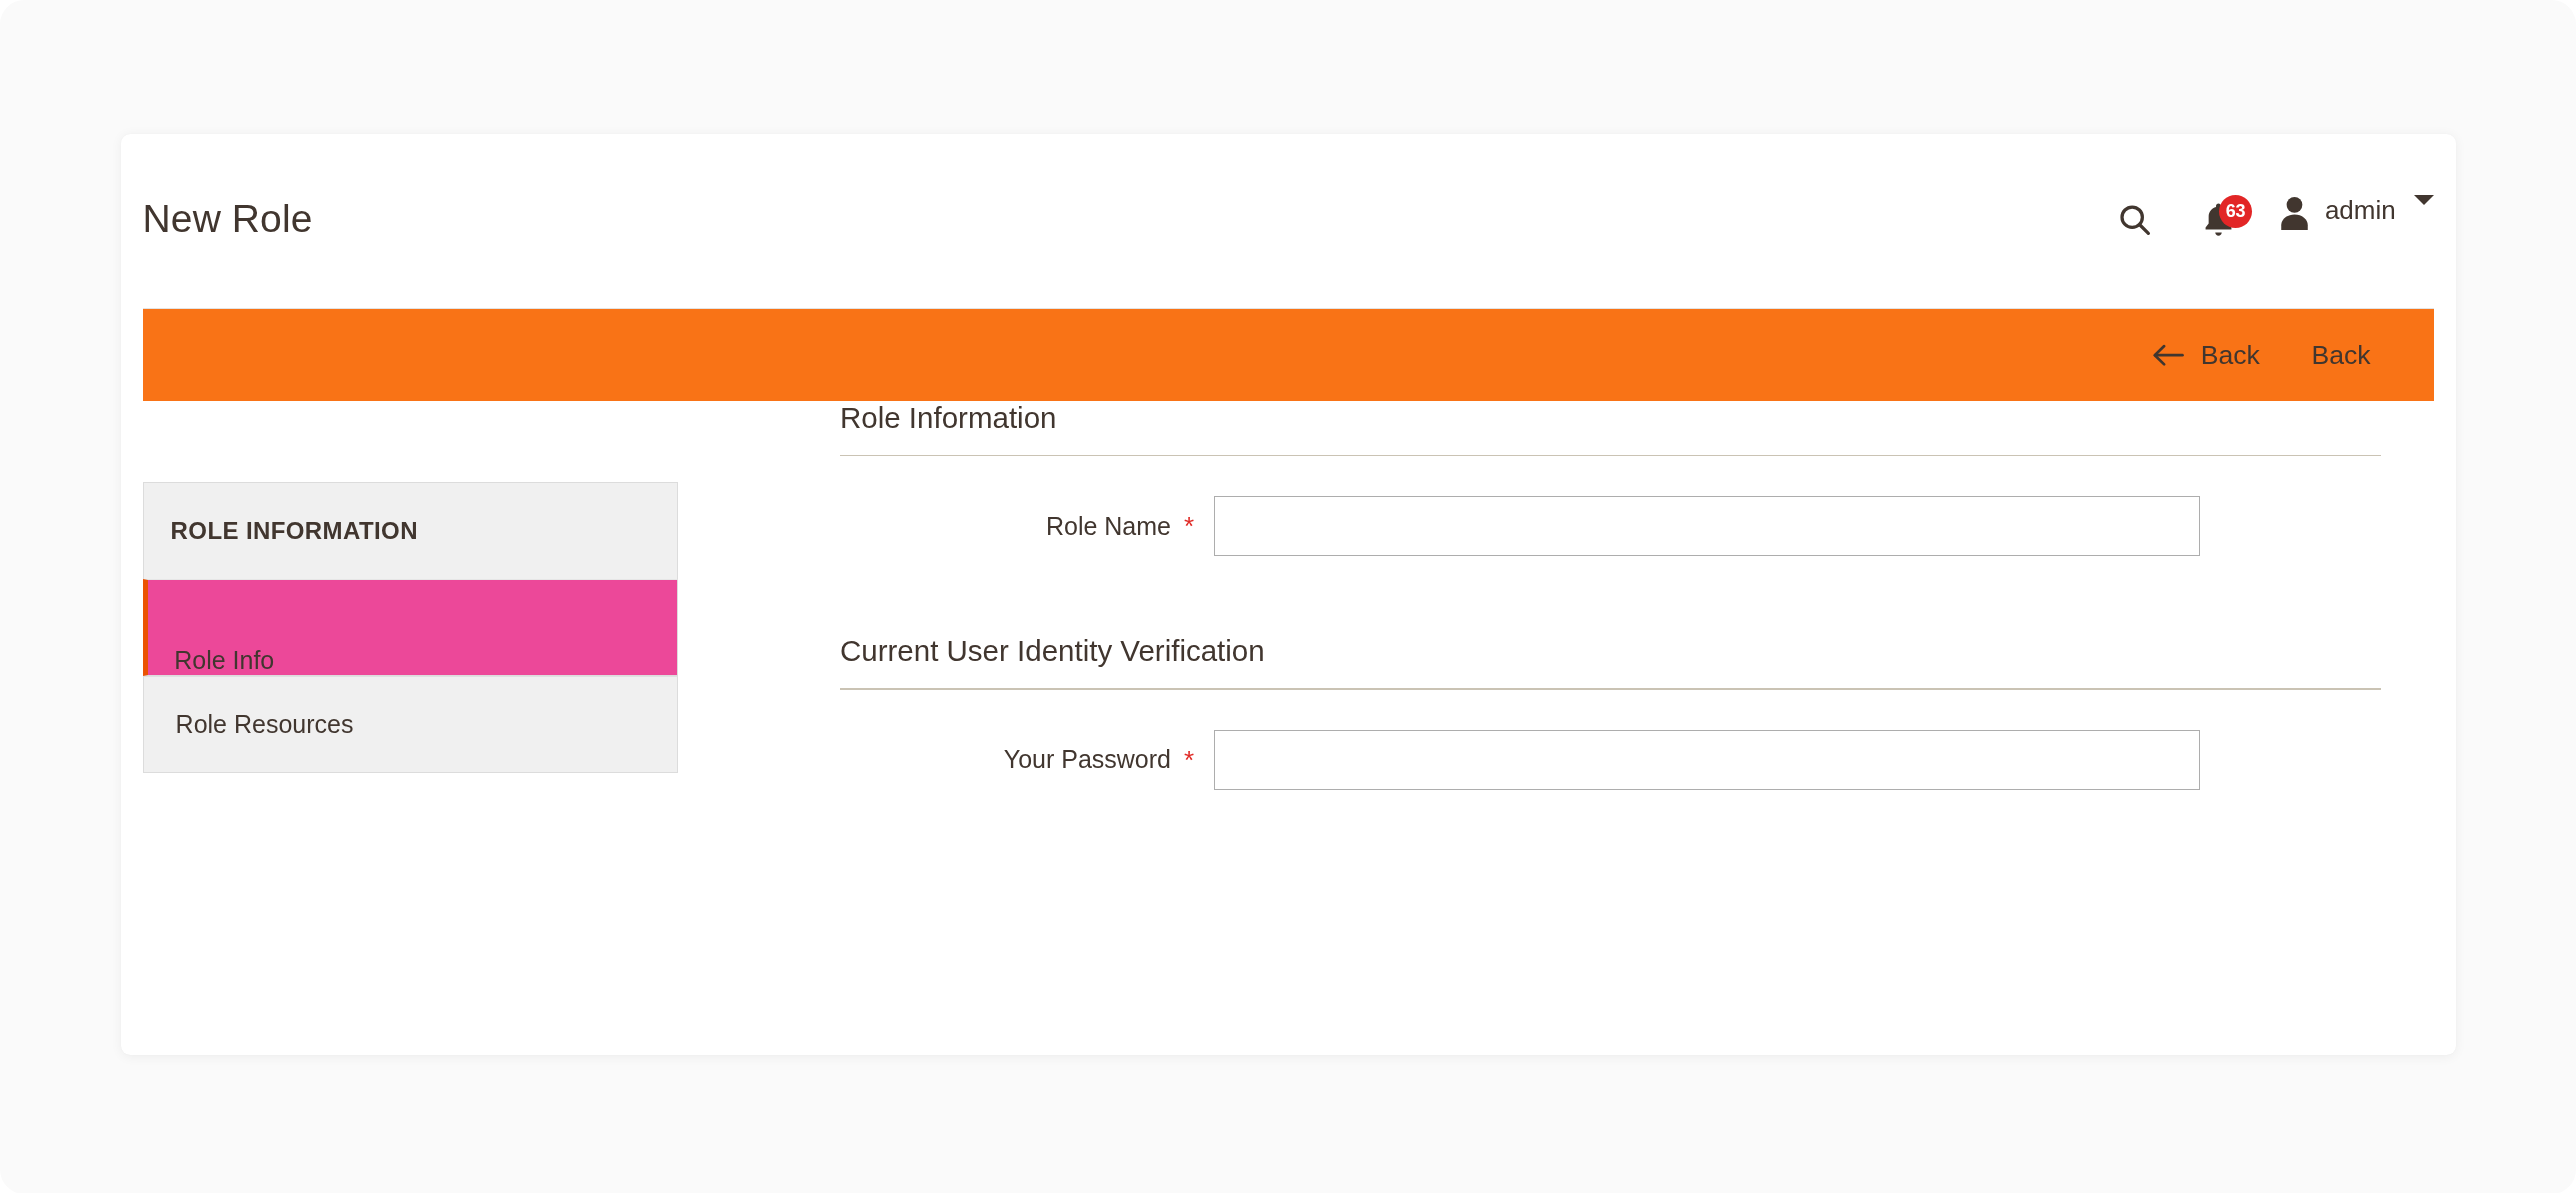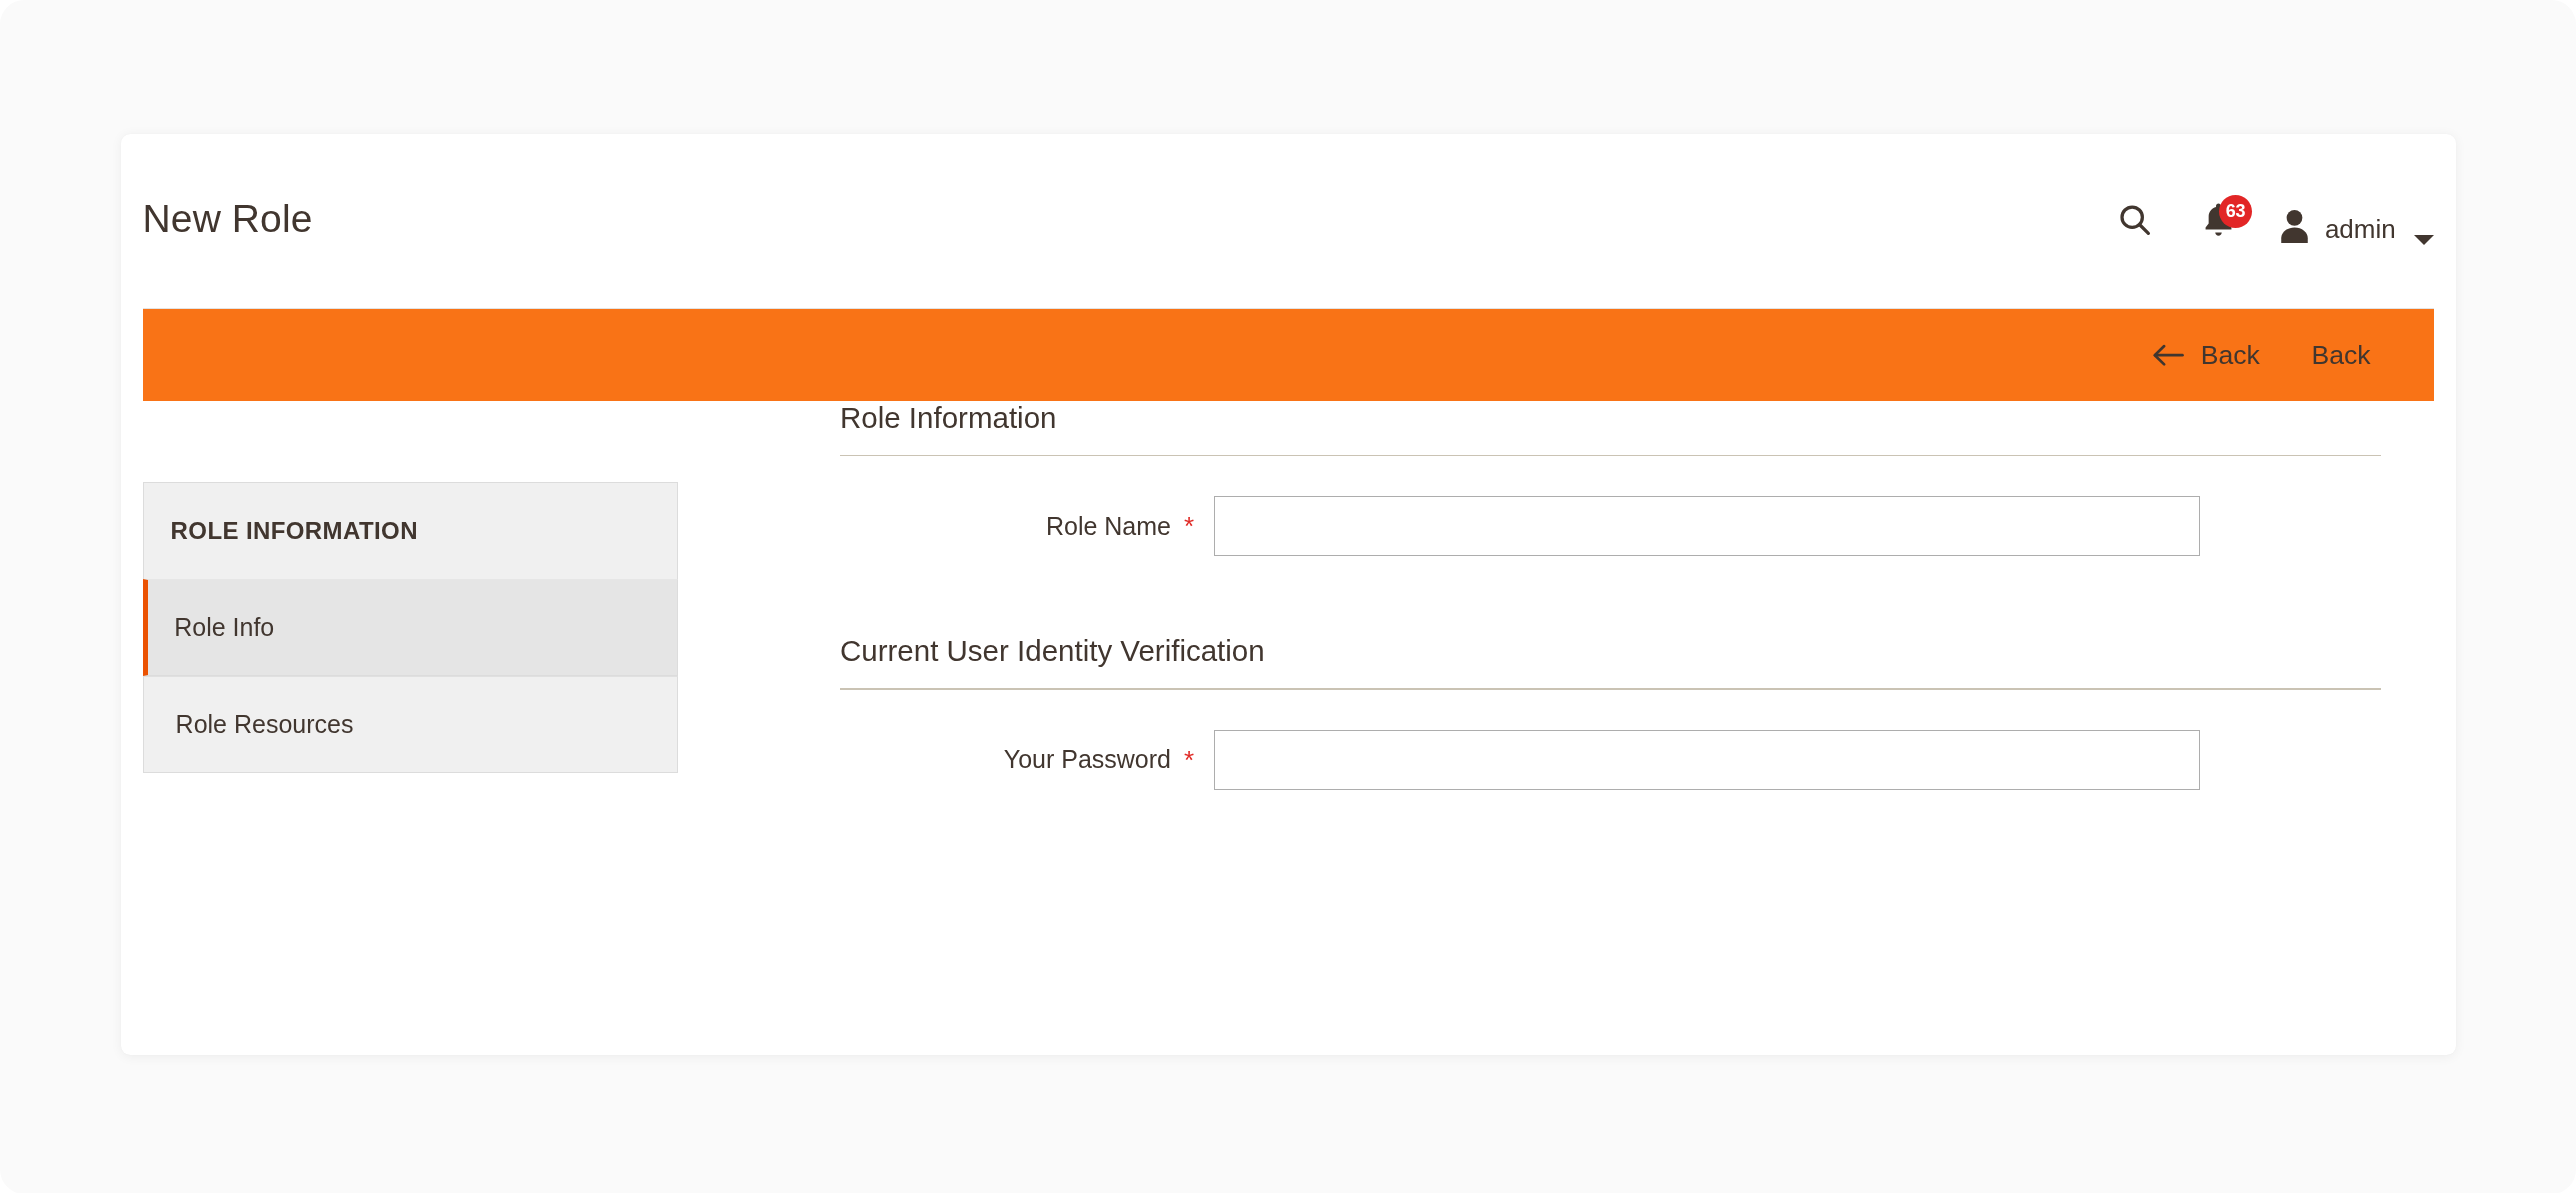--- a/index.html
+++ b/index.html
@@ -91,21 +91,21 @@
     color: #ffffff;
     font-size: 18px;
     font-weight: 700;
     line-height: 33px;
     text-align: center;
     letter-spacing: -0.3px;
   }
 
   #user-menu {
     display: flex;
-    align-items: flex-end;
+    align-items: flex-start;
     margin-left: 29px;
     cursor: pointer;
     height: 50px;
   }
   #user-avatar-icon { display: block; margin-right: 13px; }
   #user-name {
     font-size: 26px;
     color: #41362f;
     font-weight: 400;
     white-space: nowrap;
@@ -220,23 +220,24 @@
     align-items: center;
     padding-left: 32px;
     font-size: 25px;
     color: #41362f;
     cursor: pointer;
     white-space: nowrap;
   }
   .role-tab + .role-tab { border-top: 0.7px solid #e0e0e0; text-align: right; }
 
   .role-tab.active {
-    background: #e5e5e5;
+    background: #ec4899;
     border-left: 5px solid #eb5202;
     padding-left: 26.6px;
+    align-items: flex-end;
   }
 
   
   #role-form {
     position: absolute;
     left: 719px;
     top: 0;
     width: 1594px;
   }
 

